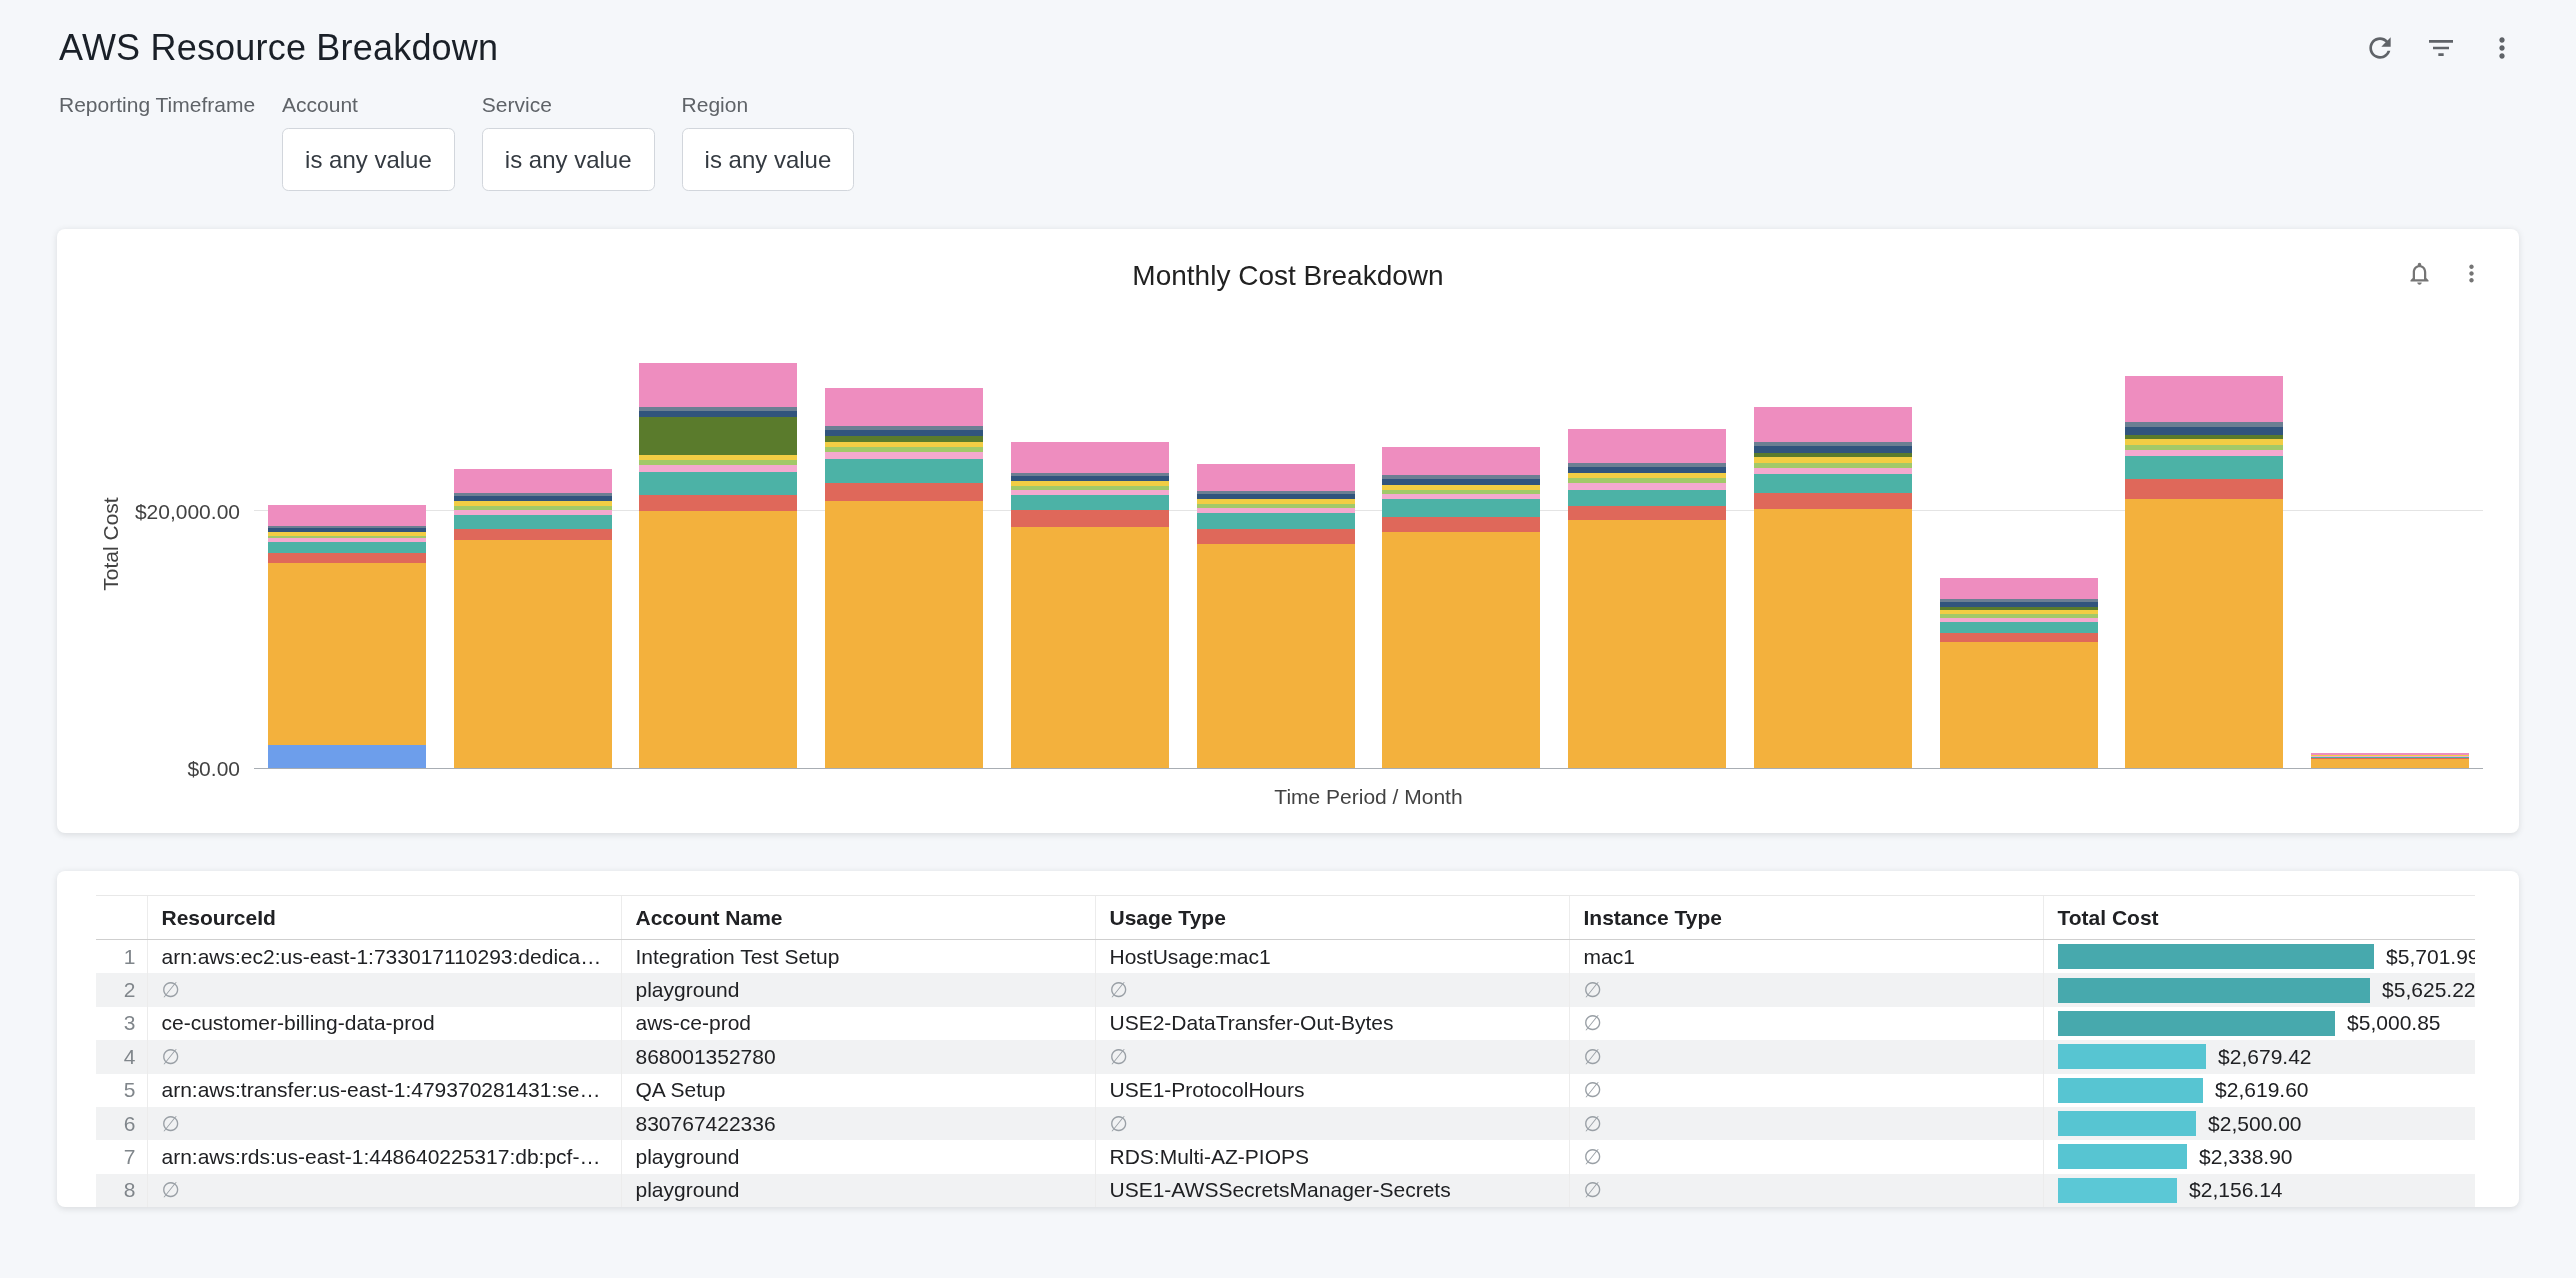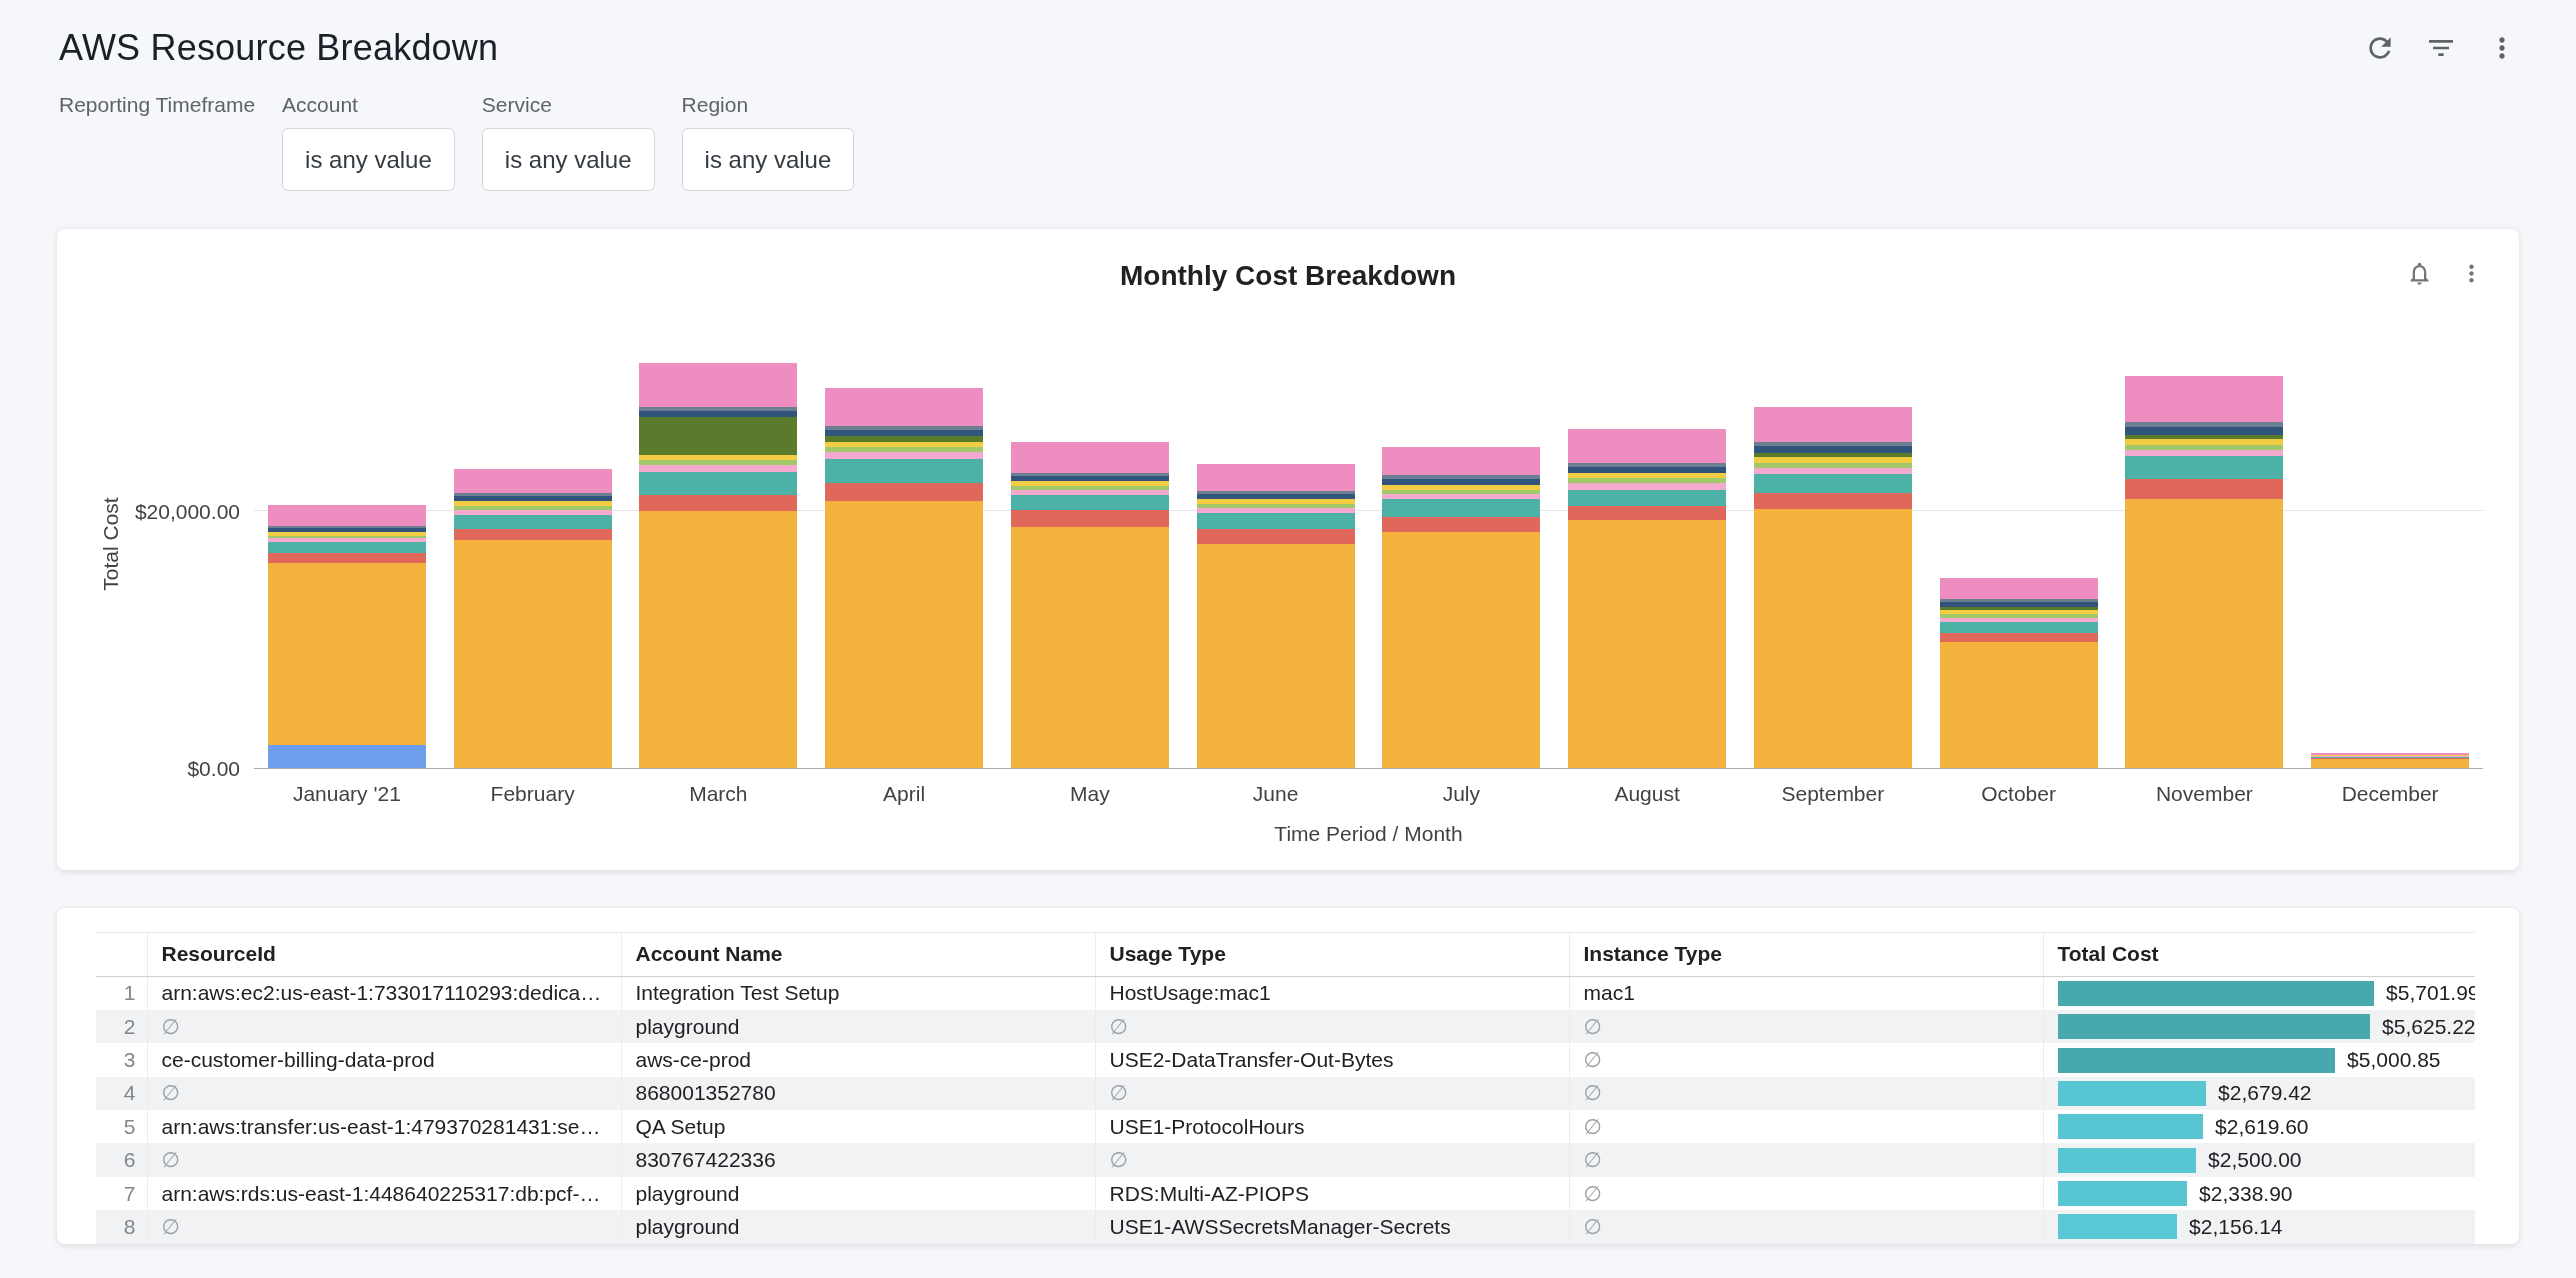--- a/index.html
+++ b/index.html
@@ -19,21 +19,21 @@
   .filter-label { font-size:21px; color:#5f6368; margin-bottom:11px; }
   .filter-control { font-size:24px; border-radius:6.3px; padding:0 22px; height:63px; display:flex; align-items:center; cursor:pointer; font-family:inherit; }
   .filter-control.plain { background:#ffffff; border:1.6px solid #d2d6dc; color:#343a41; }
   .filter-control.dropdown { background:#e2ecf6; border:none; color:#2a6bd0; min-width:300px; justify-content:space-between; }
   .caret { width:0; height:0; border-left:8px solid transparent; border-right:8px solid transparent; border-top:9.5px solid #3c4043; margin-left:32px; }
 
   
   .card { background:#fff; border-radius:8px; box-shadow:0 1.6px 6.3px rgba(60,64,67,.14); margin:38px 57px 0; }
   .chart-card { padding:22px 28px 24px; }
   .card-head { position:relative; height:49px; }
-  .chart-title { font-size:28px; font-weight:700; text-align:center; color:#212121; line-height:49px; }
+  .chart-title { font-size:28px; font-weight:400; text-align:center; color:#212121; line-height:49px; }
   .card-icons { position:absolute; right:0; top:3.2px; display:flex; gap:12.6px; }
 
   
   .chart-wrap { display:flex; margin-top:19px; }
   .y-title-box { width:51px; position:relative; }
   .y-title { position:absolute; left:50%; top:50%; transform:translate(-50%,-50%) rotate(-90deg); font-size:21px; color:#424242; white-space:nowrap; }
   .y-axis { width:118px; position:relative; height:450px; }
   .y-tick { position:absolute; right:14px; transform:translateY(50%); font-size:21px; color:#424242; white-space:nowrap; }
   .plot { flex:1; height:450px; position:relative; display:flex; justify-content:space-around; align-items:flex-end; border-bottom:1.6px solid #a8adb3; margin-right:8px; }
   .gridline { position:absolute; left:0; right:0; height:1.6px; background:#e4e4e4; z-index:0; }
@@ -264,37 +264,20 @@
           <div class="seg" style="height: 2%; background: rgb(243, 177, 61);"></div>
           <div class="seg" style="height: 0.257143%; background: rgb(223, 104, 90);"></div>
           <div class="seg" style="height: 0.257143%; background: rgb(76, 178, 166);"></div>
           <div class="seg" style="height: 0.114286%; background: rgb(244, 169, 207);"></div>
           <div class="seg" style="height: 0.0857142%; background: rgb(162, 201, 105);"></div>
           <div class="seg" style="height: 0.114286%; background: rgb(242, 205, 68);"></div>
           <div class="seg" style="height: 0.0857142%; background: rgb(49, 84, 125);"></div>
           <div class="seg" style="height: 0.0571428%; background: rgb(107, 127, 147);"></div>
           <div class="seg" style="height: 0.285714%; background: rgb(238, 141, 191);"></div>
         </div>
-      </div>
-  </div>
-  <div class="x-row">
-    <div class="x-spacer"></div>
-    <div class="x-labels">
-        <div class="x-label">January '21</div>
-        <div class="x-label">February</div>
-        <div class="x-label">March</div>
-        <div class="x-label">April</div>
-        <div class="x-label">May</div>
-        <div class="x-label">June</div>
-        <div class="x-label">July</div>
-        <div class="x-label">August</div>
-        <div class="x-label">September</div>
-        <div class="x-label">October</div>
-        <div class="x-label">November</div>
-        <div class="x-label">December</div>
       </div>
   </div>
   <div class="x-row">
     <div class="x-spacer"></div>
     <div class="x-title">Time Period / Month</div>
   </div>
 </section>
 
 <section class="card table-card">
   <table>

